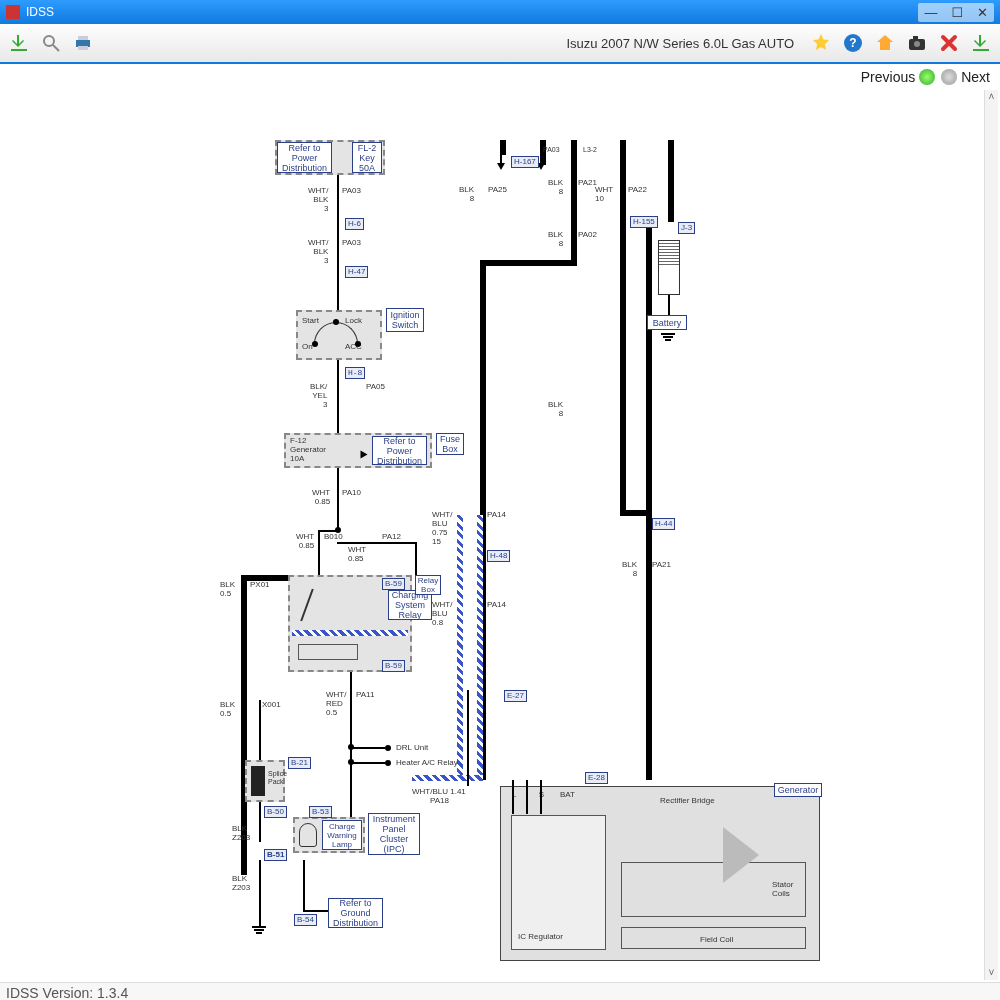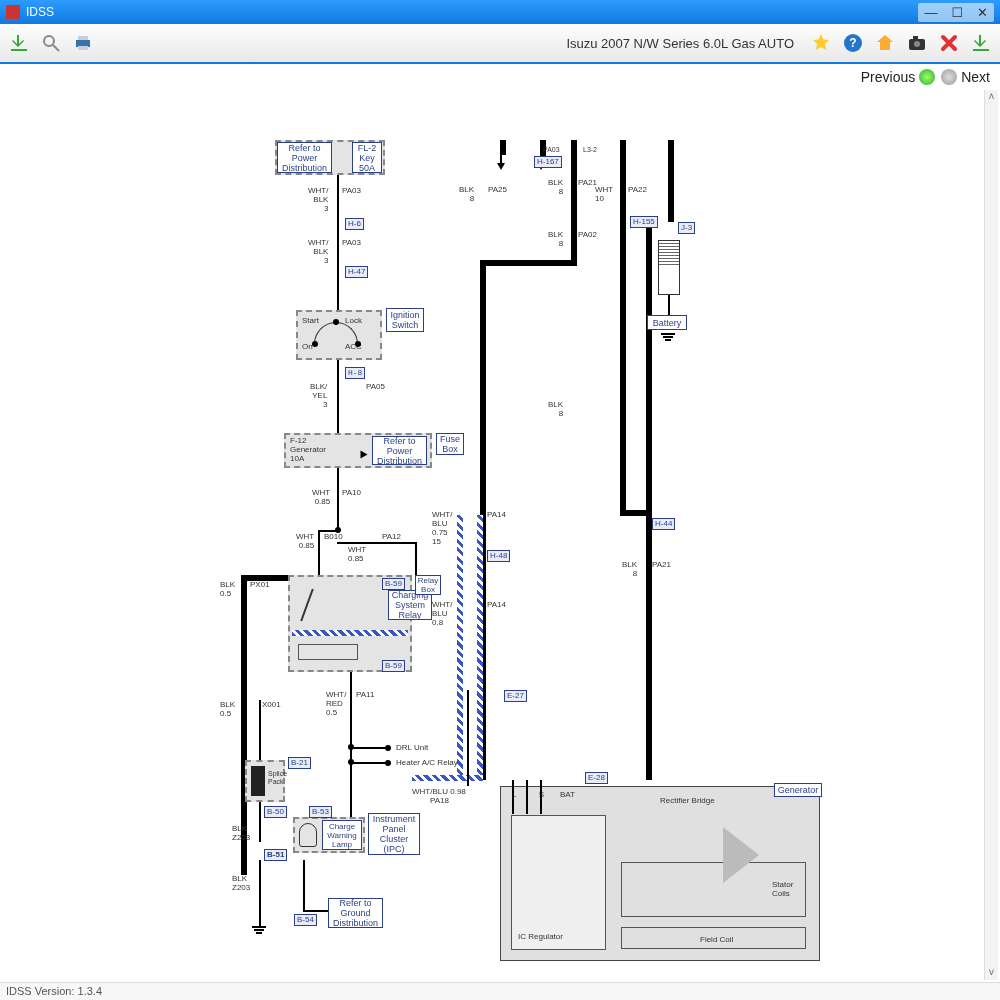--- a/index.html
+++ b/index.html
@@ -37,21 +37,21 @@
   .thickH{height:6px;} .thickV{width:6px;}
   .node{position:absolute;width:6px;height:6px;border-radius:50%;background:#000;transform:translate(-3px,-3px);}
   .arrow-dn{position:absolute;width:0;height:0;border-left:4px solid transparent;border-right:4px solid transparent;border-top:7px solid #000;transform:translateX(-4px);}
   .hatch{position:absolute;background:repeating-linear-gradient(45deg,#3a55c7 0 3px,#fff 3px 6px);}
   .gnd{position:absolute;width:14px;}
   .gnd div:nth-child(1){height:2px;background:#000;width:14px;}
   .gnd div:nth-child(2){height:2px;background:#000;width:10px;margin:1px auto 0;}
   .gnd div:nth-child(3){height:2px;background:#000;width:6px;margin:1px auto 0;}
   .genbox{position:absolute;border:1px solid #444;background:#e0e0e0;}
   .genbox .inner{position:absolute;border:1px solid #555;}
-  .statusbar{position:absolute;left:0;right:0;bottom:0;height:18px;font-size:11px;color:#555;padding:2px 6px;background:#f7f7f7;border-top:1px solid #ddd;}
+  .statusbar{position:absolute;left:0;right:0;bottom:0;height:18px;font-size:14px;color:#555;padding:2px 6px;background:#f7f7f7;border-top:1px solid #ddd;}
   
   .battery{position:absolute;width:22px;border:1px solid #333;background:#fff;}
   .battery .cell{height:3px;border-bottom:1px solid #666;}
 </style>
 </head>
 <body>
 
 <div class="titlebar">
   <div class="app-icon"></div>
   <span>IDSS</span>
@@ -296,21 +296,21 @@
   <div class="lbl" style="left:560px;top:700px;">BAT</div>
   <div class="lbl" style="left:512px;top:700px;letter-spacing:4px;">L   I   S</div>
 
   <div class="wire wireV" style="left:512px;top:690px;height:34px;"></div>
   <div class="wire wireV" style="left:526px;top:690px;height:34px;"></div>
   <div class="wire wireV" style="left:540px;top:690px;height:34px;"></div>
 
   <div class="ref" style="left:345px;top:128px;">H-6</div>
   <div class="ref" style="left:345px;top:176px;">H-47</div>
   <div class="ref" style="left:345px;top:277px;font-family:Liberation Mono, monospace;">H-8</div>
-  <div class="ref" style="left:511px;top:66px;margin-left:23px;">H-167</div>
+  <div class="ref" style="left:511px;top:66px;">H-167</div>
   <div class="ref" style="left:630px;top:126px;">H-155</div>
   <div class="ref" style="left:652px;top:428px;">H-44</div>
   <div class="ref" style="left:487px;top:460px;">H-48</div>
   <div class="ref" style="left:382px;top:488px;">B-59</div>
   <div class="ref" style="left:382px;top:570px;">B-59</div>
   <div class="ref" style="left:504px;top:600px;">E-27</div>
   <div class="ref" style="left:585px;top:682px;">E-28</div>
   <div class="ref" style="left:288px;top:667px;">B-21</div>
   <div class="ref" style="left:264px;top:716px;">B-50</div>
   <div class="ref" style="left:264px;top:759px;font-weight:bold;">B-51</div>
@@ -346,21 +346,21 @@
 0.5</div>
   <div class="lbl" style="left:262px;top:610px;">X001</div>
   <div class="lbl" style="left:326px;top:600px;white-space:pre-line;">WHT/
 RED
 0.5</div>
   <div class="lbl" style="left:356px;top:600px;">PA11</div>
   <div class="lbl" style="left:232px;top:734px;white-space:pre-line;">BLK
 Z203</div>
   <div class="lbl" style="left:232px;top:784px;white-space:pre-line;">BLK
 Z203</div>
-  <div class="lbl" style="left:412px;top:697px;">WHT/BLU 0.98</div>
+  <div class="lbl" style="left:412px;top:697px;">WHT/BLU 1.41</div>
   <div class="lbl" style="left:430px;top:706px;">PA18</div>
   <div class="lbl" style="left:487px;top:420px;">PA14</div>
   <div class="lbl" style="left:487px;top:510px;">PA14</div>
   <div class="lbl" style="left:432px;top:420px;white-space:pre-line;">WHT/
 BLU
 0.75
 15</div>
   <div class="lbl" style="left:432px;top:510px;white-space:pre-line;">WHT/
 BLU
 0.8</div>

